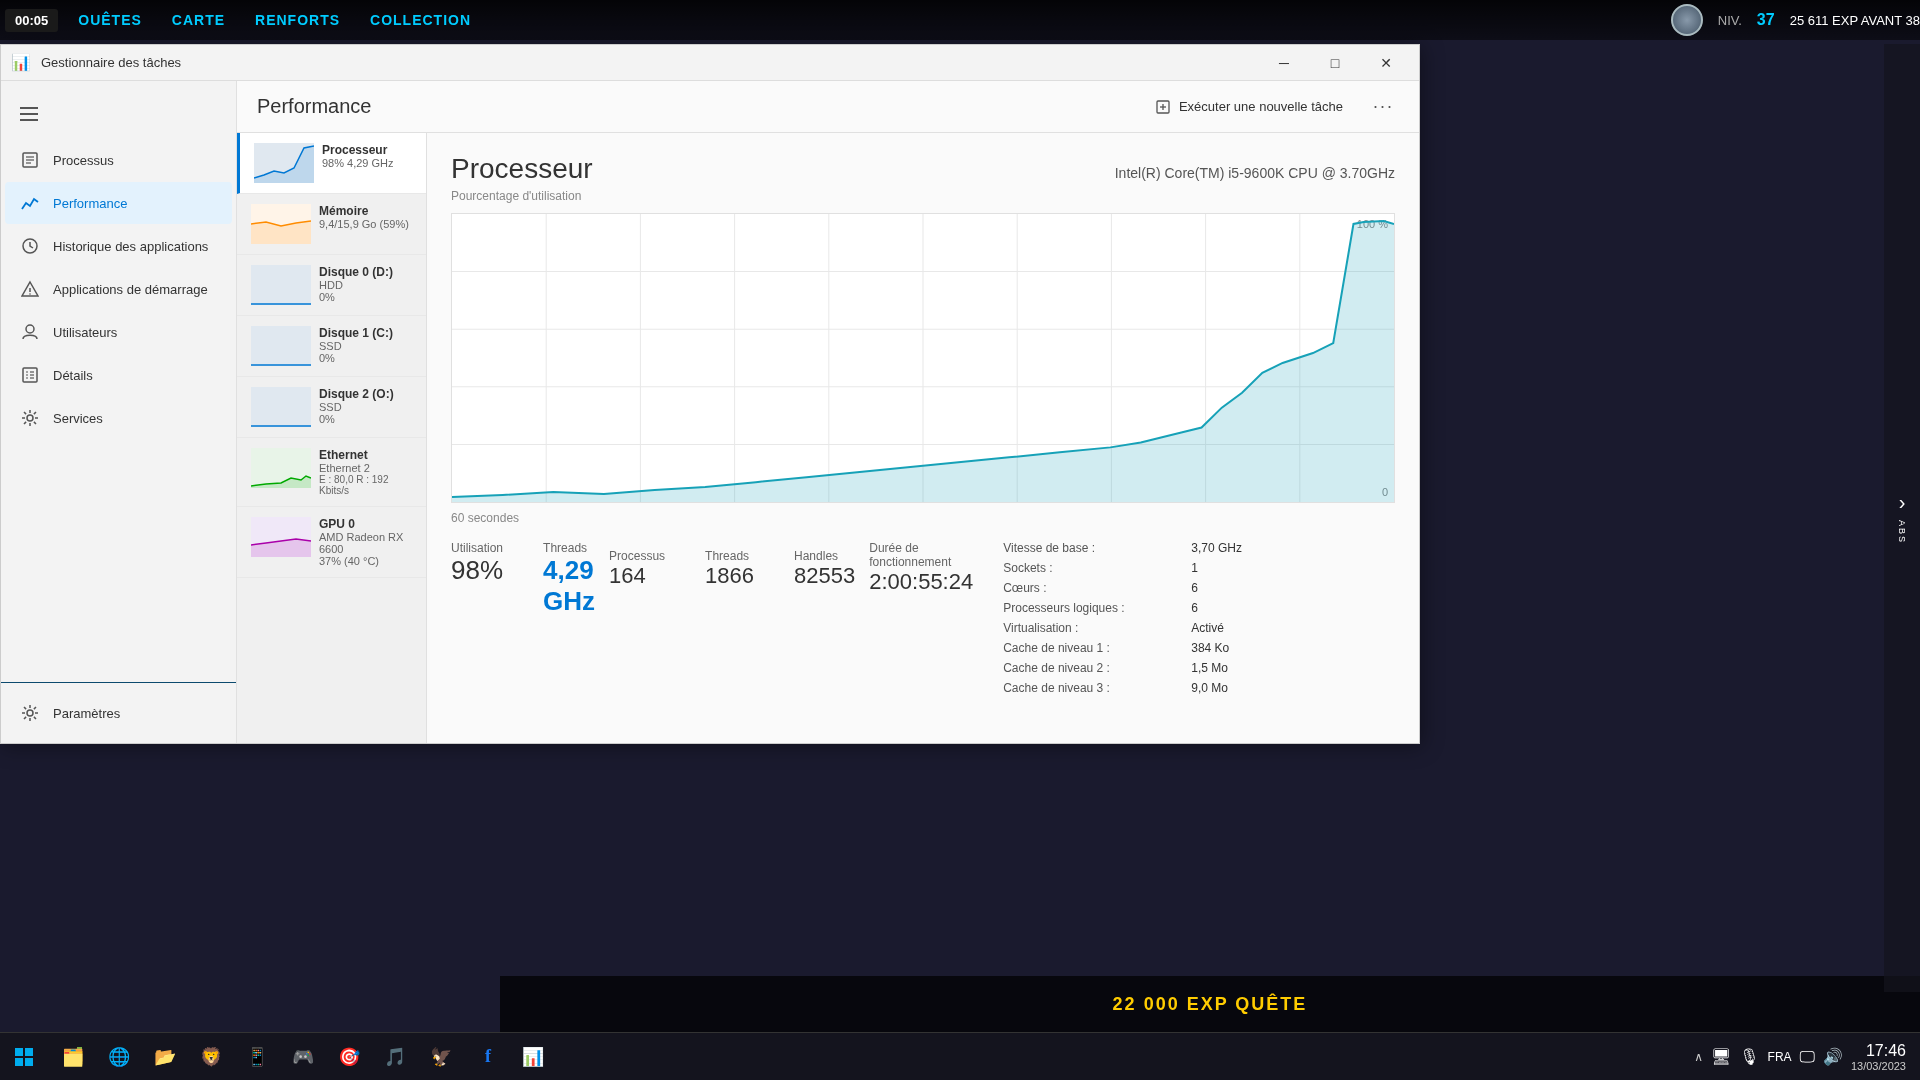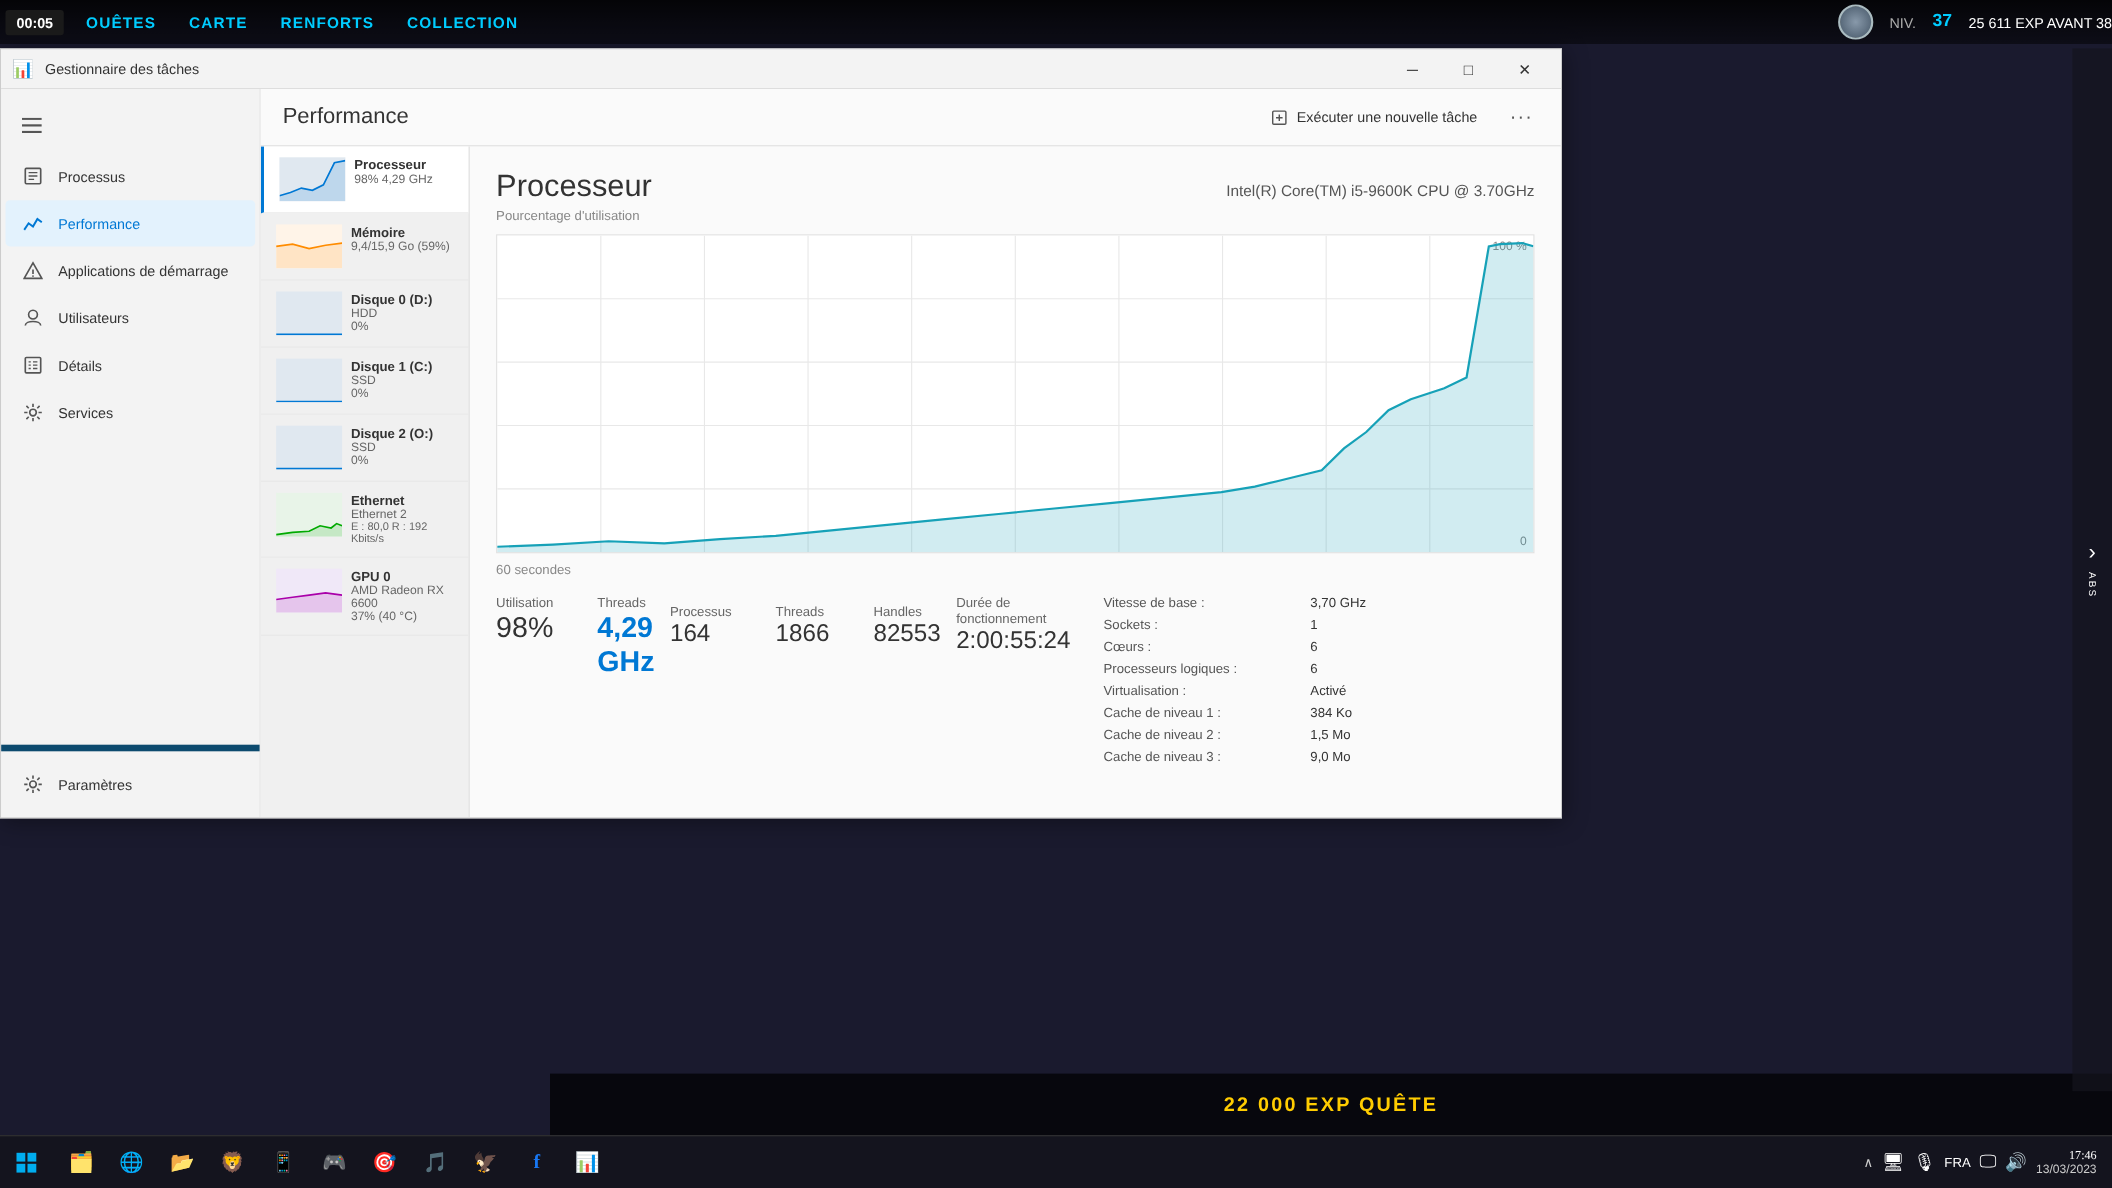--- a/index.html
+++ b/index.html
@@ -47,21 +47,21 @@
     .tm-menu-btn {
       width: 40px; height: 40px; display: flex; align-items: center; justify-content: center;
       cursor: pointer; margin: 5px 8px;
     }
     .sidebar-item {
       display: flex; align-items: center; padding: 12px 16px; gap: 14px;
       cursor: pointer; font-size: 13px; color: #333; border-radius: 4px; margin: 1px 4px;
     }
     .sidebar-item.active { background: #e3f2fd; color: #0078d4; }
     .sidebar-item-icon { width: 18px; height: 18px; display: flex; align-items: center; justify-content: center; flex-shrink: 0; }
-    .sidebar-bottom { border-top: 6px solid #0c4a6e; padding: 8px 0; }
+    .sidebar-bottom { border-top: 1px solid #0c4a6e; padding: 8px 0; }
 
     
     .tm-main { flex: 1; display: flex; flex-direction: column; background: #fafafa; overflow: hidden; }
     .tm-header {
       height: 52px; background: #fafafa; border-bottom: 1px solid #e0e0e0;
       display: flex; align-items: center; padding: 0 20px; gap: 16px;
     }
     .tm-header-title { font-size: 20px; font-weight: 400; color: #333; flex: 1; }
     .tm-header-actions { display: flex; align-items: center; gap: 10px; }
     .tm-new-task-btn {
@@ -120,21 +120,21 @@
     .taskbar {
       position: absolute; bottom: 0; left: 0; right: 0; height: 48px;
       background: rgba(20,20,30,0.95); display: flex; align-items: center;
       border-top: 1px solid #333; z-index: 50;
     }
     .taskbar-start { width: 48px; height: 48px; display: flex; align-items: center; justify-content: center; cursor: pointer; }
     .taskbar-apps { display: flex; align-items: center; gap: 2px; padding: 0 4px; }
     .taskbar-app { width: 44px; height: 44px; display: flex; align-items: center; justify-content: center; cursor: pointer; border-radius: 4px; }
     .taskbar-right { margin-left: auto; display: flex; align-items: center; gap: 8px; padding-right: 14px; font-size: 12px; color: #fff; }
     .taskbar-time { text-align: right; }
-    .taskbar-time-main { font-size: 11px; font-family: Liberation Serif, serif; }
+    .taskbar-time-main { font-size: 16px; }
     .taskbar-time-date { font-size: 11px; color: #ccc; }
 
     
     .game-banner {
       position: absolute; bottom: 48px; left: 500px; right: 0; height: 56px;
       background: rgba(0,0,0,0.7); display: flex; align-items: center; justify-content: center;
       color: #ffcc00; font-size: 18px; font-weight: bold; letter-spacing: 2px;
     }
     .game-side-arrow {
       position: absolute; right: 0; top: 44px; bottom: 48px;
@@ -206,20 +206,29 @@
 
         <div class="sidebar-item active">
           <span class="sidebar-item-icon">
             <svg width="18" height="18" viewBox="0 0 18 18">
                 <polyline points="1,15 5,9 9,12 13,5 17,8" fill="none" stroke="#0078d4" stroke-width="1.8"></polyline>
               </svg>
           </span>
           <span>Performance</span>
         </div>
 
+        <div class="sidebar-item">
+          <span class="sidebar-item-icon">
+            <svg width="18" height="18" viewBox="0 0 18 18">
+                <circle cx="9" cy="9" r="7" fill="none" stroke="#555" stroke-width="1.5"></circle>
+                <polyline points="9,5 9,9 12,11" fill="none" stroke="#555" stroke-width="1.5"></polyline>
+              </svg>
+          </span>
+          <span>Historique des applications</span>
+        </div>
 
         <div class="sidebar-item">
           <span class="sidebar-item-icon">
             <svg width="18" height="18" viewBox="0 0 18 18">
                 <polygon points="9,2 17,16 1,16" fill="none" stroke="#555" stroke-width="1.5"></polygon>
                 <line x1="9" y1="8" x2="9" y2="12" stroke="#555" stroke-width="1.5"></line>
                 <circle cx="9" cy="14" r="0.8" fill="#555"></circle>
               </svg>
           </span>
           <span>Applications de démarrage</span>

